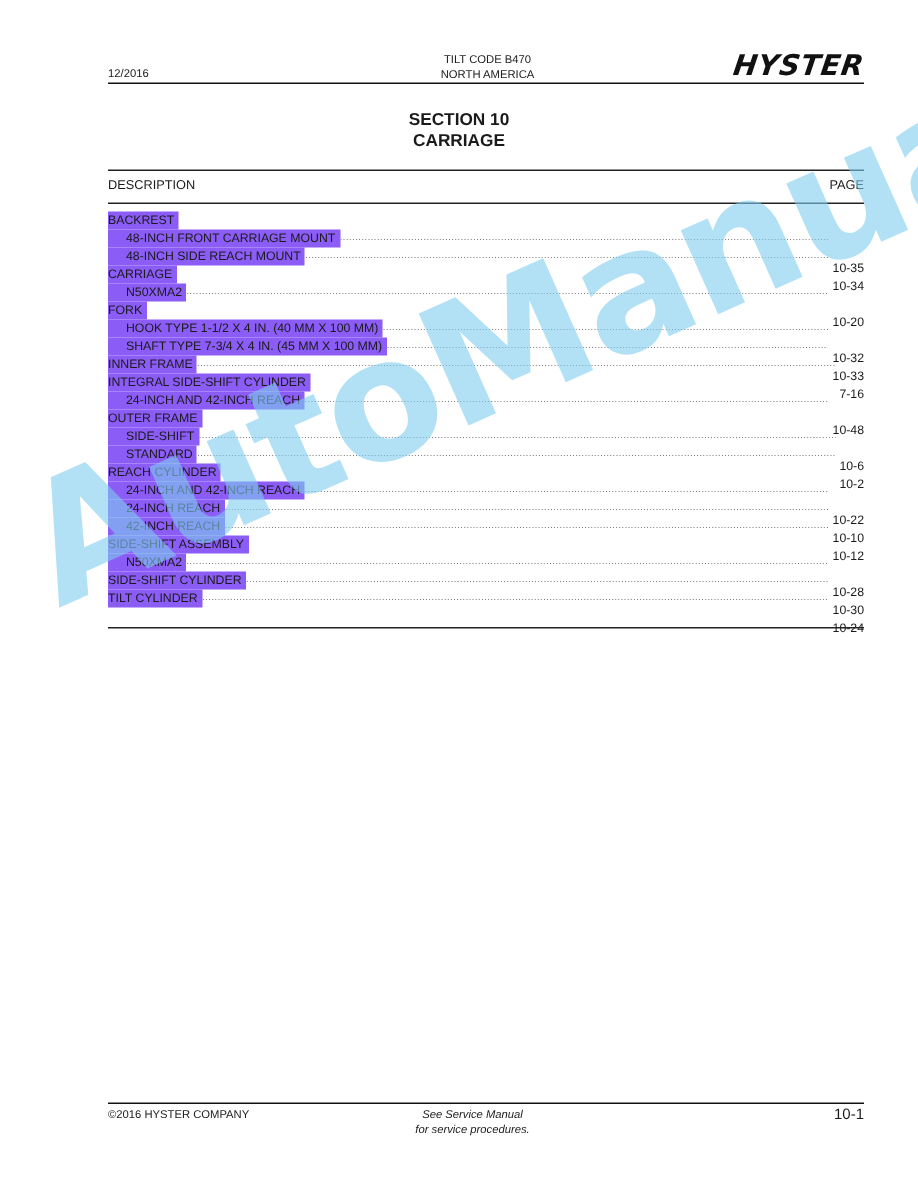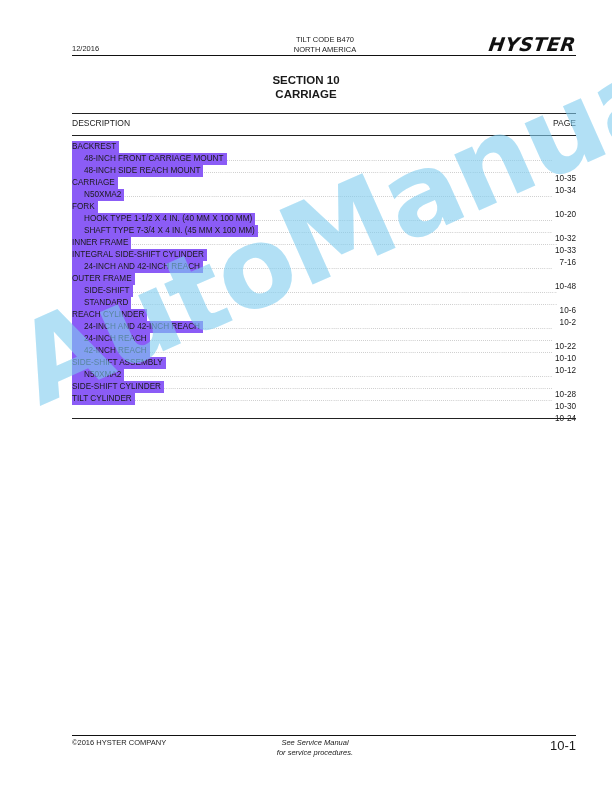--- a/index.html
+++ b/index.html
@@ -18,21 +18,21 @@
   .row .label { flex: 0 0 auto; background: #8b5cf6; padding-right: 3px; }
   .row.sub .label { padding-left: 12px; }
   .row .dots { flex: 1 1 auto; overflow: hidden; color: #666; font-size: 6px; letter-spacing: 0.4px; line-height: 12px; }
   .row .dots::before { content: "................................................................................................................................................................................................................................................................................"; }
   .row .page { flex: 0 0 auto; padding-left: 3px; text-align: right; margin-top: 20px; }
   .watermark { position: absolute; left: 50px; top: 300px; font-size: 112px; font-weight: bold; color: #7fcdf0; opacity: 0.6;
                transform: rotate(-24deg); transform-origin: left bottom; font-family: "DejaVu Sans", sans-serif; pointer-events: none; letter-spacing: -2px; }
   .ftr-rule { position: absolute; left: 72px; width: 504px; top: 735px; border-top: 1.6px solid #111; }
   .ftr-left { position: absolute; left: 72px; top: 738px; font-size: 7.5px; }
   .ftr-center { position: absolute; left: 230px; width: 170px; top: 738px; text-align: center; font-size: 7.5px; font-style: italic; line-height: 10px; }
-  .ftr-right { position: absolute; right: 36px; top: 738px; font-size: 13px; }
+  .ftr-right { position: absolute; right: 36px; top: 738px; font-size: 10px; }
 </style>
 </head>
 <body>
 
 <div class="hdr-date">12/2016</div>
 <div class="hdr-center">
   <div>TILT CODE B470</div>
   <div>NORTH AMERICA</div>
 </div>
 <div class="logo">HYSTER</div>

